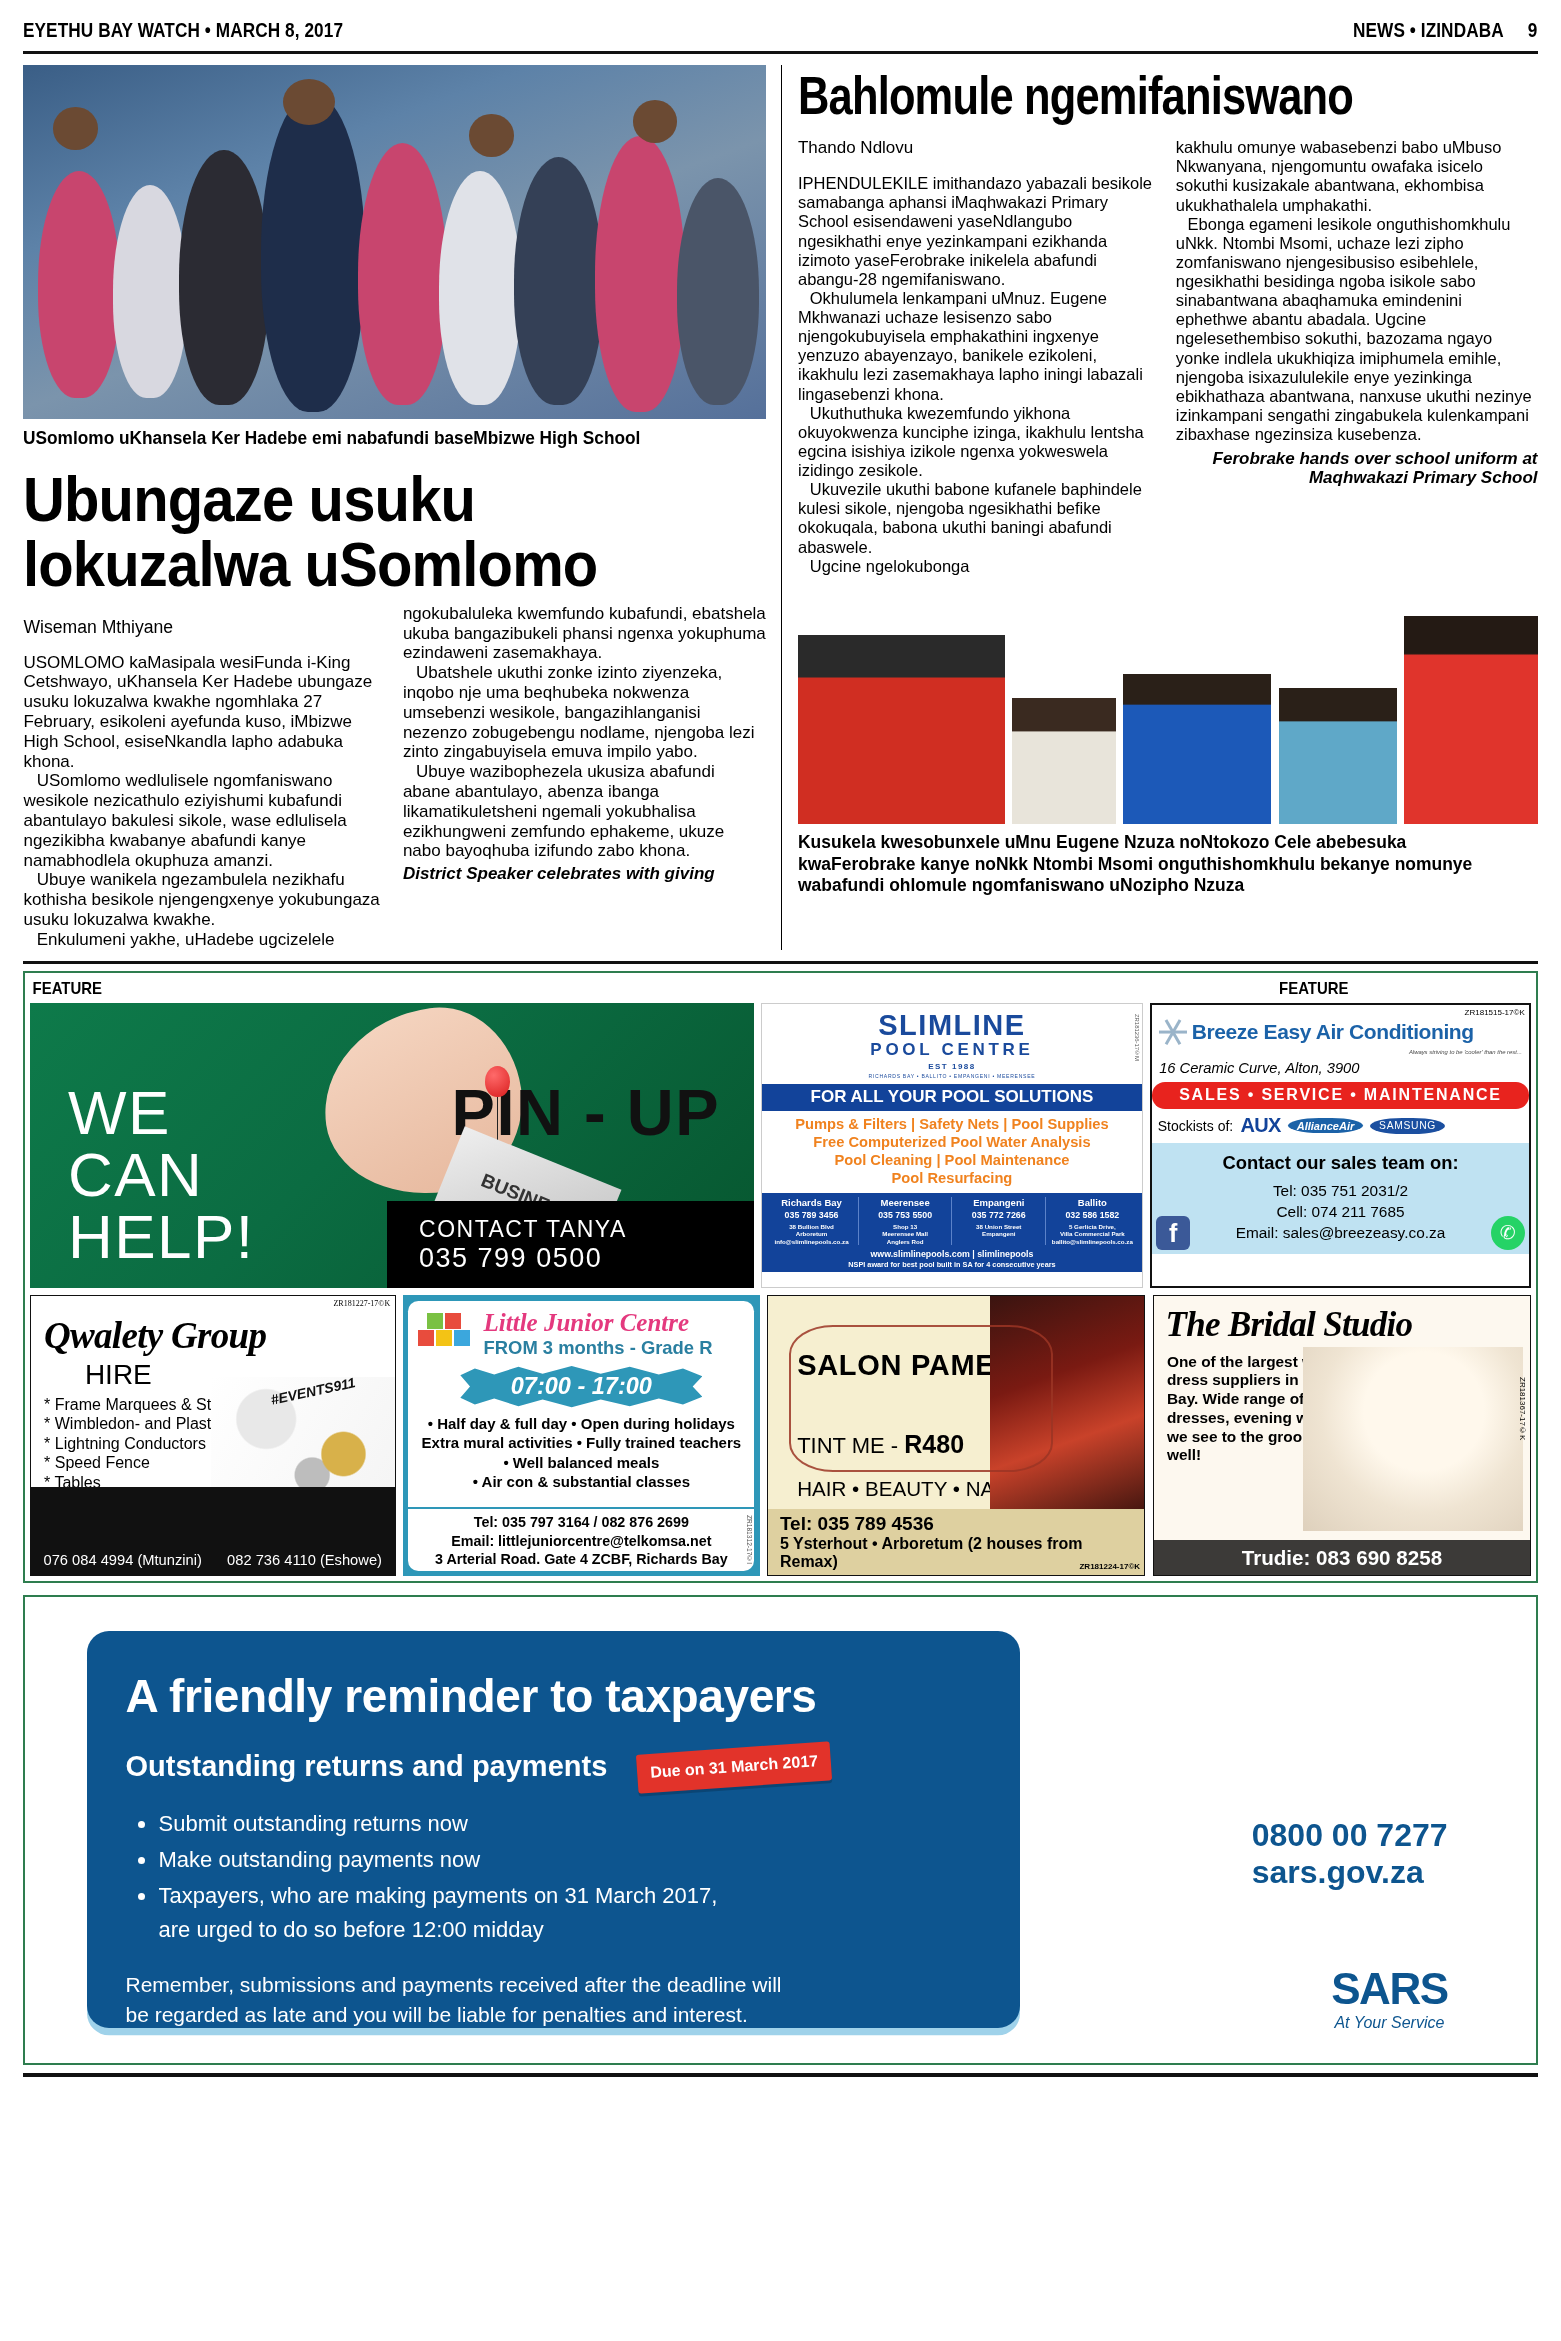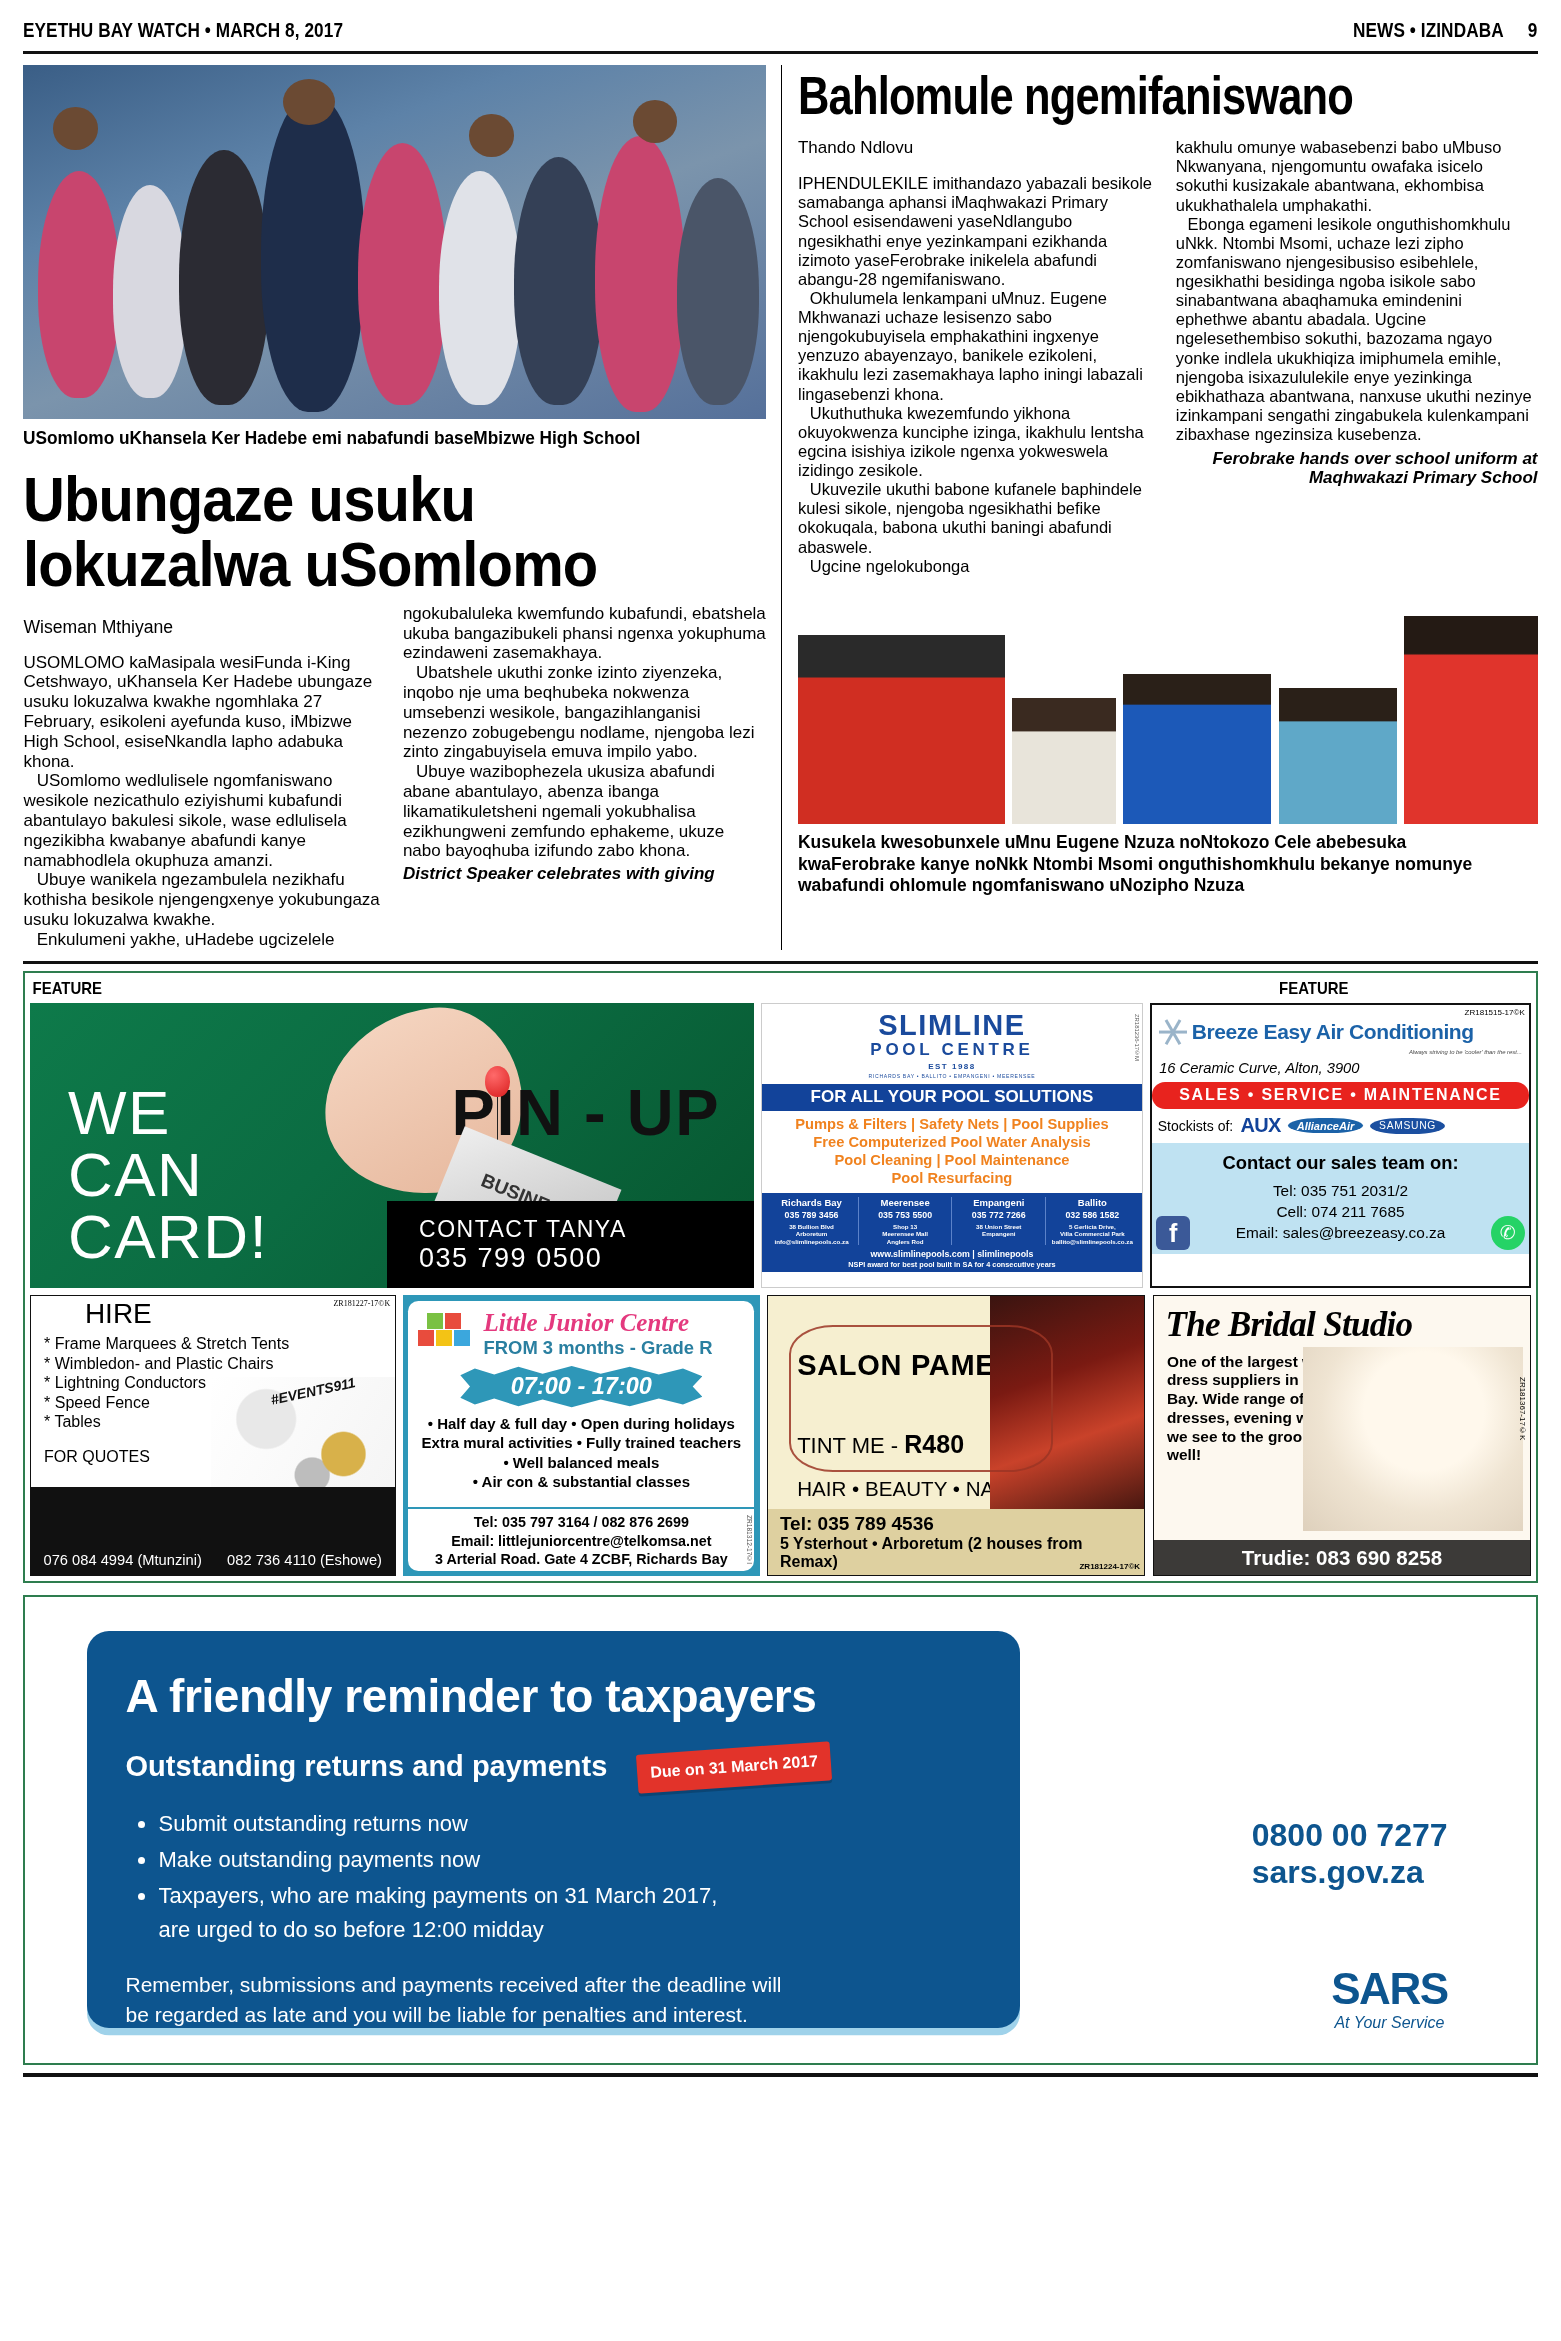--- a/index.html
+++ b/index.html
@@ -383,21 +383,21 @@
       <span>FEATURE</span>
       <span class="fr">FEATURE</span>
     </div>
 
     <div class="ad-grid-1">
 
       <div class="ad-pinup">
         <div class="pin-hand"></div>
         <div class="pin-we" style="white-space:pre-line;">WE
 CAN
-CARD!</div>
+HELP!</div>
         <div class="pin-title">PIN - UP</div>
         <div class="balloon" style="right:244px;top:63px;"></div>
         <div class="balloon-str" style="right:256px;top:94px;"></div>
         <div class="pin-card">
           <span style="white-space:pre-line;">BUSINESS
 CARD</span>
         </div>
         <div class="pin-contact">
           <div class="l1">CONTACT TANYA</div>
           <div class="l2">035 799 0500</div>
@@ -481,20 +481,21 @@
           <div class="bz-fb">f</div>
           <div class="bz-wa">✆</div>
         </div>
       </div>
     </div>
 
     <div class="ad-grid-2">
 
       <div class="ad-qwal">
         <div class="qw-code">ZR181227-17©K</div>
+        <div class="qw-title">Qwalety Group</div>
         <div class="qw-hire">HIRE</div>
         <div class="qw-events"></div>
         <div class="qw-tag">#EVENTS911</div>
         <div class="qw-list">
           <div>* Frame Marquees &amp; Stretch Tents</div>
           <div>* Wimbledon- and Plastic Chairs</div>
           <div>* Lightning Conductors</div>
           <div>* Speed Fence</div>
           <div>* Tables</div>
         </div>

